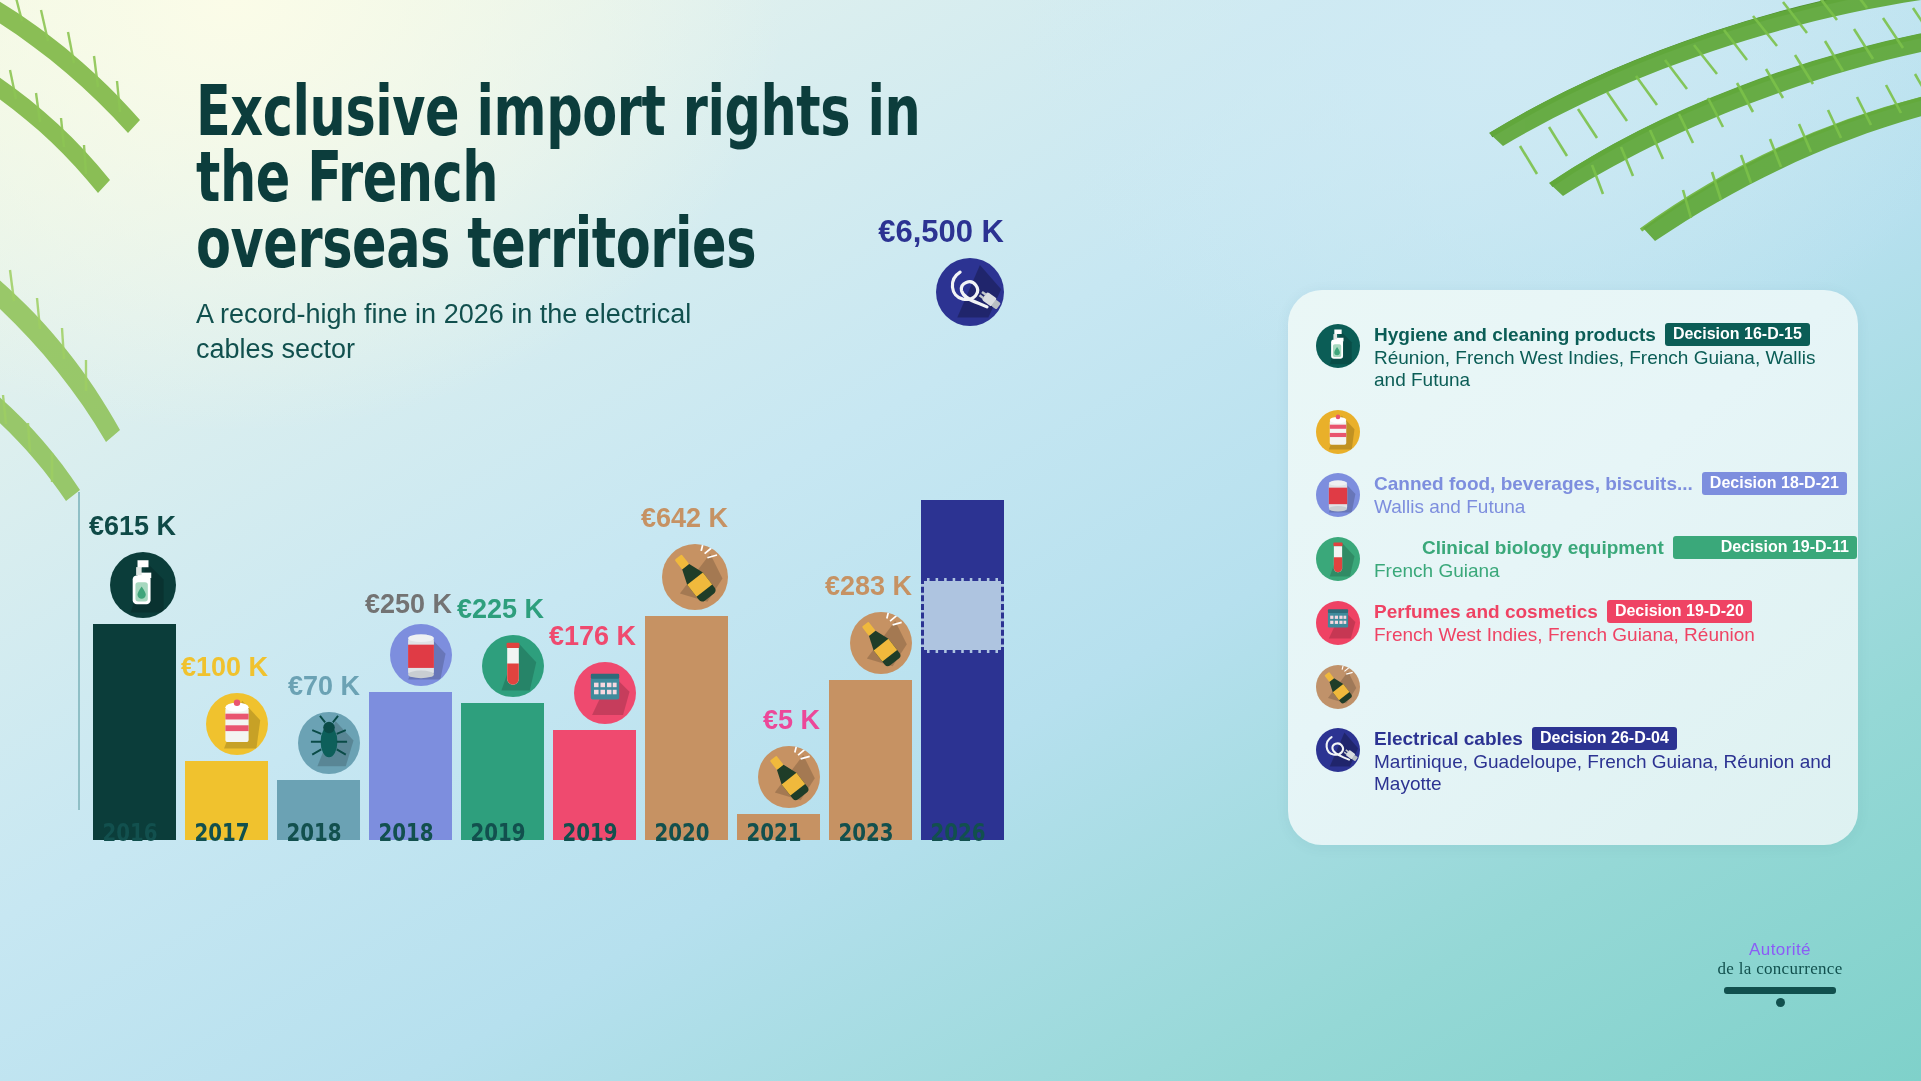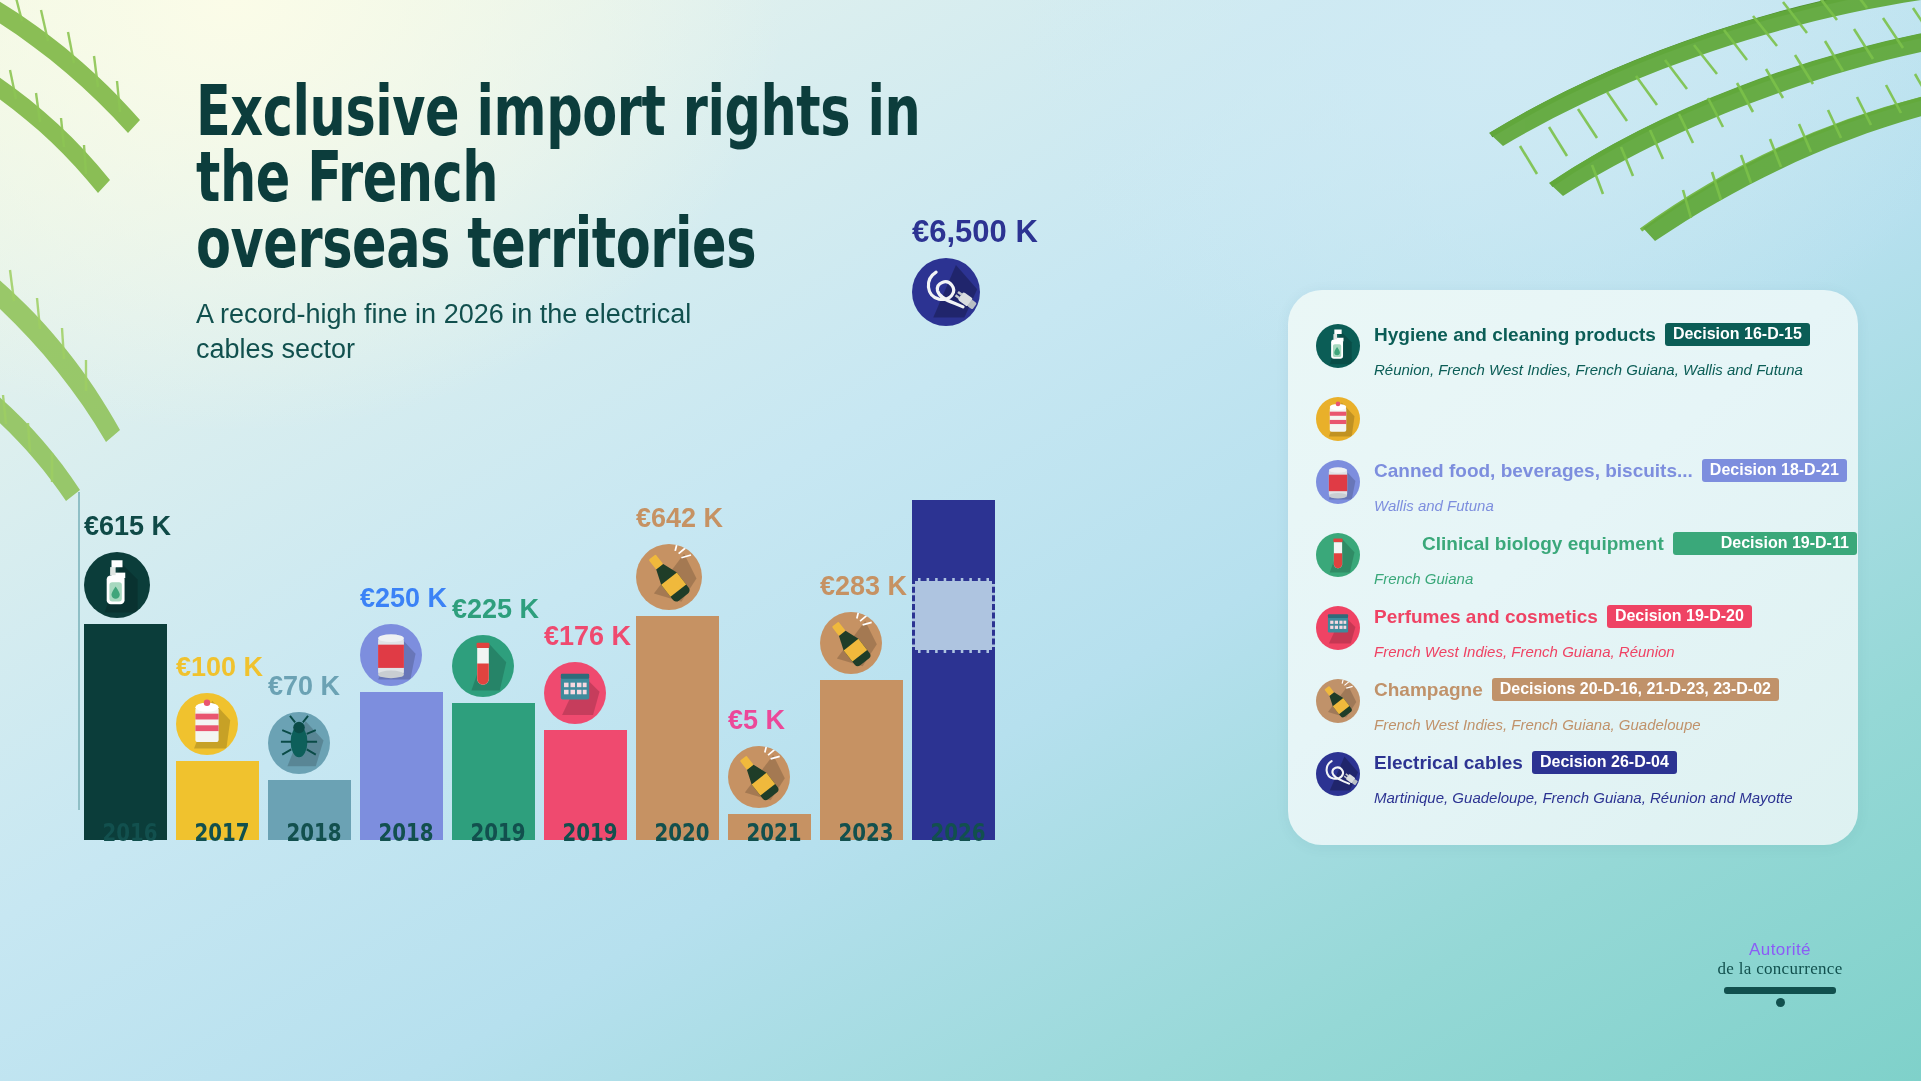--- a/index.html
+++ b/index.html
@@ -46,21 +46,21 @@
   }
   #y-axis-line {
     position:absolute; left:32px; top:22px; width:2px; height:318px;
     background:#8fbfc6;
   }
   #bars {
     position:absolute; left:38px; bottom:0; right:0; height:340px;
     display:flex; align-items:flex-end; gap:0px;
   }
   .bar-col { width:92px; position:relative; display:flex; flex-direction:column;
-             align-items:flex-start; justify-content:flex-end; height:100%; }
+             align-items:flex-end; justify-content:flex-end; height:100%; }
   .bar-value { position:absolute; font-size:27px; font-weight:bold; white-space:nowrap; }
   .bar-icon  { position:absolute; border-radius:50%; overflow:hidden; }
   .bar-rect  { width:83px; position:relative; }
   .bar-seg-dashed {
     position:absolute; left:0; width:100%;
     background:#aec4e0; border-left:3px dashed #2c3392; border-right:3px dashed #2c3392;
     border-top:3px dashed #2c3392; border-bottom:3px dashed #2c3392;
   }
   #x-labels {
     position:absolute; left:38px; right:0; top:348px;
@@ -87,21 +87,21 @@
     width:44px; height:44px; border-radius:50%; flex:0 0 44px;
     margin-right:14px; margin-top:2px; position:relative; overflow:hidden;
   }
   .legend-text { flex:1; min-width:0; padding-top:1px; }
   .legend-line1 { display:flex; align-items:center; flex-wrap:nowrap; }
   .legend-label { font-size:19px; font-weight:bold; white-space:nowrap; }
   .legend-badge {
     margin-left:9px; padding:2px 8px 3px 8px; border-radius:3px;
     color:#ffffff; font-size:16px; font-weight:bold; white-space:nowrap;
   }
-  .legend-sub { font-size:15px; margin-top:15px;font-style:italic; }
+  .legend-sub { font-size:19px; margin-top:1px; }
 
   
   #logo { position:absolute; left:1700px; top:940px; width:160px; text-align:center; }
   #logo-line1 { font-family:Liberation Sans, sans-serif; font-size:17px; color:#8b5cf6; letter-spacing:0.4px; }
   #logo-line2 { font-family:"Liberation Serif", serif; font-size:17px; color:#11504e; letter-spacing:0.3px; margin-top:-1px;}
   #logo-bar { margin:8px auto 0 auto; width:112px; height:7px; background:#11504e; border-radius:3px; }
   #logo-dot { margin:4px auto 0 auto; width:9px; height:9px; background:#11504e; border-radius:50%; }
 </style>
 </head>
 <body>
@@ -255,21 +255,21 @@
             <path d="M58 26 L86 56 L74 96 L30 96 Z" fill="rgba(0,0,0,0.17)"></path>
       <ellipse cx="48" cy="58" rx="13" ry="24" fill="#0d5f5a"></ellipse>
       <ellipse cx="48" cy="36" rx="9" ry="9" fill="#0a4b47"></ellipse>
       <path d="M42 28 L34 18 M54 28 L62 18" stroke="#0a4b47" stroke-width="3" fill="none"></path>
       <path d="M36 46 L22 40 M36 58 L20 58 M36 70 L22 78
                M60 46 L74 40 M60 58 L76 58 M60 70 L74 78" stroke="#0a4b47" stroke-width="3"></path>
           </svg></div>
         <div class="bar-rect" style="height: 60px; background: rgb(107, 162, 180);"></div>
       </div>
       <div class="bar-col">
-        <div class="bar-value" style="color: #3b82f6; bottom: 226px;">€250 K</div>
+        <div class="bar-value" style="color: #737373; bottom: 220px;">€250 K</div>
         <div class="bar-icon" style="width: 62px; height: 62px; bottom: 154px;"><svg viewBox="0 0 96 120" width="62" height="62" preserveAspectRatio="xMidYMid slice">
             <rect width="96" height="120" fill="#7d8ede"></rect>
             <path d="M58 28 L86 58 L78 98 L28 98 Z" fill="rgba(0,0,0,0.17)"></path>
       <rect x="28" y="34" width="40" height="56" rx="4" fill="#dfe3e6"></rect>
       <rect x="28" y="44" width="40" height="36" fill="#e03b45"></rect>
       <ellipse cx="48" cy="34" rx="20" ry="6" fill="#eef1f3"></ellipse>
       <ellipse cx="48" cy="90" rx="20" ry="6" fill="#c9ced2"></ellipse>
           </svg></div>
         <div class="bar-rect" style="height: 148px; background: rgb(125, 142, 222);"></div>
       </div>
@@ -487,27 +487,20 @@
         <rect x="40" y="22" width="13" height="18" rx="2" fill="#f0b93c"></rect>
         <path d="M40 40 h13 l8 22 v28 a6 6 0 0 1 -6 6 h-17 a6 6 0 0 1 -6 -6 v-28 z" fill="#1f3d28"></path>
         <rect x="32" y="62" width="29" height="22" fill="#f0b93c"></rect>
       </g>
       <g stroke="#ffffff" stroke-width="2.6" fill="none">
         <path d="M62 26 L74 16"></path>
             <path d="M66 32 L80 28"></path>
             <path d="M57 22 L60 10"></path>
       </g>
         </svg></div>
-      <div class="legend-text">
-        <div class="legend-line1">
-          <span class="legend-label" style="color: rgb(192, 146, 106);">Champagne</span>
-          <span class="legend-badge" style="background: rgb(192, 146, 106);">Decisions 20-D-16, 21-D-23, 23-D-02</span>
-        </div>
-        <div class="legend-sub" style="color: rgb(192, 146, 106);">French West Indies, French Guiana, Guadeloupe</div>
-      </div>
     </div>
     <div class="legend-row">
       <div class="legend-icon"><svg viewBox="0 0 96 120" width="44" height="44" preserveAspectRatio="xMidYMid slice">
             <rect width="96" height="120" fill="#2c3392"></rect>
           <path d="M62 22 L92 56 L74 96 L30 96 Z" fill="rgba(0,0,0,0.26)"></path>
       <path d="M34 32 c-16 10 -14 34 4 38 c16 3 26 -10 18 -20 c-7 -9 -22 -3 -20 8 c2 9 14 14 24 18 l12 5" stroke="#f2f4f6" stroke-width="4.5" fill="none" stroke-linecap="round"></path>
       <g transform="rotate(36 72 74)">
         <rect x="64" y="62" width="17" height="14" rx="3" fill="#d9dde0"></rect>
         <rect x="58" y="65" width="7" height="3.5" fill="#c3c8cc"></rect>
         <rect x="58" y="71" width="7" height="3.5" fill="#c3c8cc"></rect>

